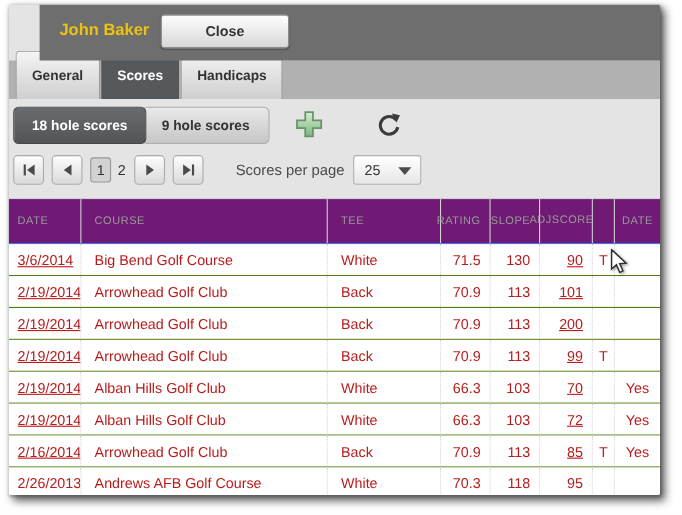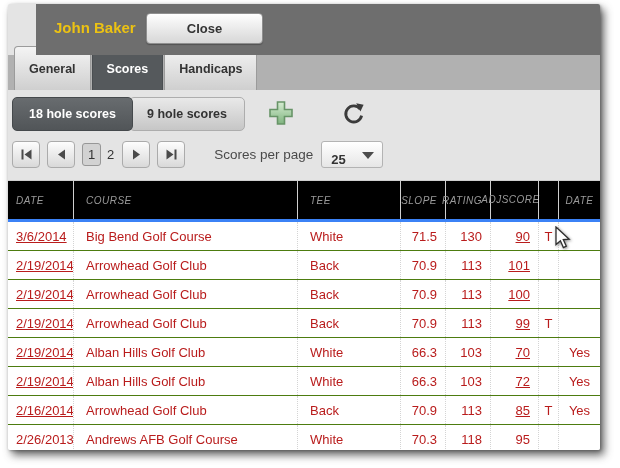--- a/index.html
+++ b/index.html
@@ -44,29 +44,29 @@
   .nav-btn { width:28px; height:27px; margin-right:7px; background:linear-gradient(#fdfdfd,#d9d9d9);
              border:1px solid #ababab; border-radius:4px; display:flex; align-items:center;
              justify-content:center; cursor:pointer; }
   .page-current { width:19px; height:23px; background:#d2d2d2; border:1px solid #979797; border-radius:3px;
                   font-size:13px; color:#333; display:flex; align-items:center; justify-content:center;
                   margin-right:6px; cursor:pointer; }
   .page-num { font-size:13px; color:#333; margin-right:8px; cursor:pointer; }
   .pp-label { margin-left:22px; font-size:13.5px; color:#4a4a4a; }
   .pp-select { margin-left:8px; width:62px; height:27px; background:linear-gradient(#ffffff,#e6e6e6);
                border:1px solid #b3b3b3; border-radius:3px; position:relative; font-size:13px; color:#333;
-               display:flex; align-items:flex-end; padding-left:9px; cursor:pointer;font-weight:bold; }
+               display:flex; align-items:center; padding-left:9px; cursor:pointer; }
   .pp-caret { position:absolute; right:8px; top:10px; width:0; height:0;
               border-left:6px solid transparent; border-right:6px solid transparent;
               border-top:7px solid #4c4c4c; }
 
   
   .grid-row { display:grid; grid-template-columns:65px 224px 103px 45px 45px 48px 20px 42px; }
-  .thead { height:42px; background:#000000; border-top:1px solid #cfcfcf; border-bottom:3px solid #3b82f6;
-           font-size:10px; color:#9a9a9a; letter-spacing:.5px;font-style:italic; }
+  .thead { height:42px; background:#701a75; border-top:1px solid #cfcfcf; border-bottom:1px solid #3b82f6;
+           font-size:10px; color:#9a9a9a; letter-spacing:.5px; }
   .thead .cell { display:flex; align-items:center; border-left:1px solid #cfcfcf; }
   .thead .cell:first-child { border-left:none; }
   .trow { height:29px; background:#fff; border-bottom:1px solid #4d7c0f; font-size:13px; color:#b91c1c; }
   .trow .cell { display:flex; align-items:center; border-left:1px dotted #d4d4d4; overflow:hidden; white-space:nowrap; }
   .trow .cell:first-child { border-left:none; }
   .c-left8  { justify-content:flex-start; padding-left:8px; }
   .c-left12 { justify-content:flex-start; padding-left:12px; }
   .c-right  { justify-content:flex-end; padding-right:8px; }
   .c-center { justify-content:center; }
   .c-stack  { flex-direction:row; align-items:flex-end; justify-content:center; padding-right:8px; line-height:12px; }
@@ -147,22 +147,22 @@
         <span>25</span>
         <span class="pp-caret"></span>
       </div>
     </div>
   </div>
 
   <div class="grid-row thead">
     <div class="cell c-left8">DATE</div>
     <div class="cell c-left12">COURSE</div>
     <div class="cell c-left12">TEE</div>
+    <div class="cell c-right">RATING</div>
     <div class="cell c-right">SLOPE</div>
-    <div class="cell c-right">RATING</div>
     <div class="cell c-stack">
       <span>ADJ</span>
       <span>SCORE</span>
     </div>
     <div class="cell c-center"></div>
     <div class="cell c-center">DATE</div>
   </div>
 
   <div id="rows-container">
   <div class="grid-row trow">
@@ -197,21 +197,21 @@
 
   <div class="grid-row trow">
     <div class="cell c-left8">
           <span class="link">2/19/2014</span>
         </div>
     <div class="cell c-left12">Arrowhead Golf Club</div>
     <div class="cell c-left12">Back</div>
     <div class="cell c-right">70.9</div>
     <div class="cell c-right">113</div>
     <div class="cell c-right">
-          <span class="link">100</span>
+          <span class="link">200</span>
         </div>
     <div class="cell c-center"></div>
     <div class="cell c-center"></div>
   </div>
 
   <div class="grid-row trow">
     <div class="cell c-left8">
           <span class="link">2/19/2014</span>
         </div>
     <div class="cell c-left12">Arrowhead Golf Club</div>

